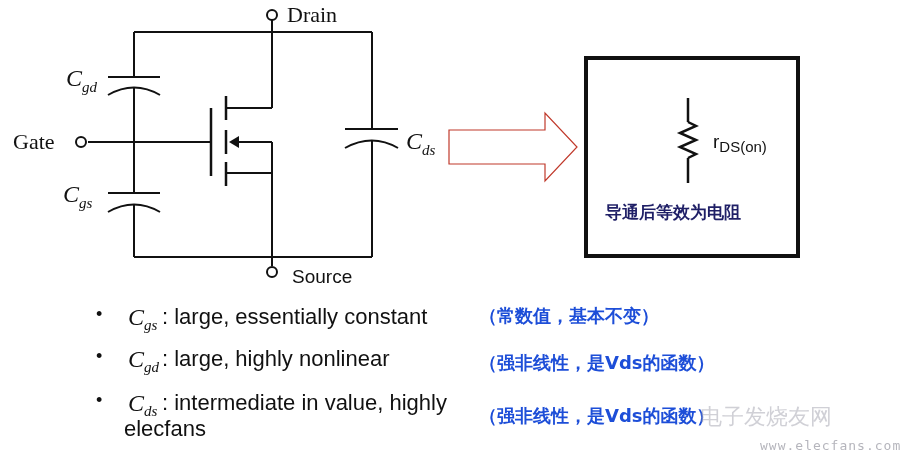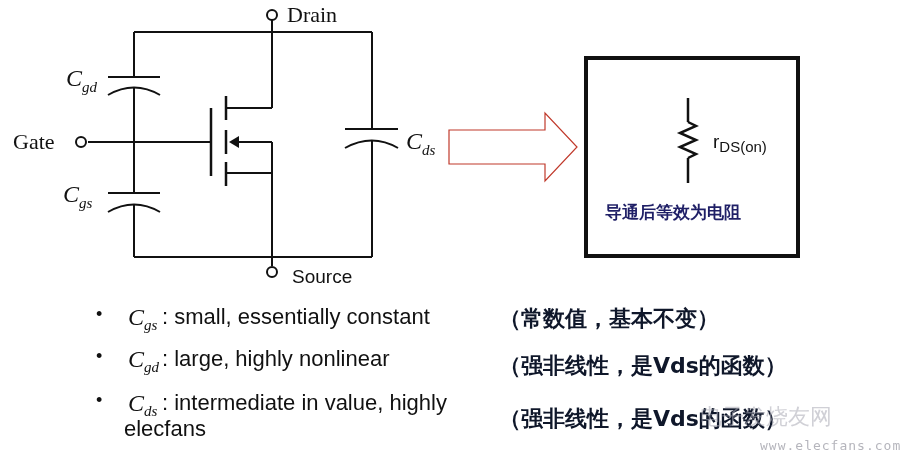--- a/index.html
+++ b/index.html
@@ -10,21 +10,21 @@
   .bullets { position: absolute; left: 96px; top: 304px; width: 400px; }
   .bullet { position: absolute; left: 0; font-size: 22px; color: #111; white-space: nowrap; }
   .bullet .dot { position: absolute; left: 0; font-size: 18px; }
   .bullet .sym { position: absolute; left: 32px; font-family: "Liberation Serif", serif; font-style: italic; font-size: 24px; }
   .bullet .sym sub { font-size: 15px; vertical-align: -5px; }
   .bullet .desc { position: absolute; left: 66px; }
   .b0 { top: 0; }
   .b1 { top: 42px; }
   .b2 { top: 86px; }
   .b2 .cont { position: absolute; left: 28px; top: 26px; }
-  .cn { position: absolute; left: 499px; font-size: 22px; font-weight: bold; color: #0f172a; font-family: "DejaVu Sans", sans-serif; white-space: nowrap; }
+  .cn { position: absolute; left: 479px; font-size: 18px; font-weight: bold; color: #1d4ed8; font-family: "DejaVu Sans", sans-serif; white-space: nowrap; }
   .cn0 { top: 304px; }
   .cn1 { top: 351px; }
   .cn2 { top: 404px; }
   .wm { position: absolute; left: 700px; top: 402px; font-size: 22px; color: rgba(170,170,180,0.55); font-family: "DejaVu Sans", sans-serif; white-space: nowrap; }
   .wm-url { position: absolute; left: 760px; top: 438px; font-size: 13px; color: rgba(150,150,160,0.7); font-family: "DejaVu Sans Mono", monospace; letter-spacing: 1px; }
 </style>
 </head>
 <body>
 
 <svg width="911" height="460" viewBox="0 0 911 460">
@@ -86,21 +86,21 @@
     <line x1="688" y1="158" x2="688" y2="183"></line>
   </g>
   <text x="713" y="148" class="sans" font-size="19" fill="#111"><tspan>r</tspan><tspan dy="4" font-size="15">DS(on)</tspan></text>
   <text x="605" y="218" font-family="DejaVu Sans, sans-serif" font-size="17" font-weight="bold" fill="#1f1f66">导通后等效为电阻</text>
 </svg>
 
 <div class="bullets">
   <div class="bullet b0">
     <span class="dot">•</span>
     <span class="sym"><span>C</span><sub>gs</sub></span>
-    <span class="desc">: small, essentially constant</span>
+    <span class="desc">: large, essentially constant</span>
   </div>
   <div class="bullet b1">
     <span class="dot">•</span>
     <span class="sym"><span>C</span><sub>gd</sub></span>
     <span class="desc">: large, highly nonlinear</span>
   </div>
   <div class="bullet b2">
     <span class="dot">•</span>
     <span class="sym"><span>C</span><sub>ds</sub></span>
     <span class="desc">: intermediate in value, highly</span>

